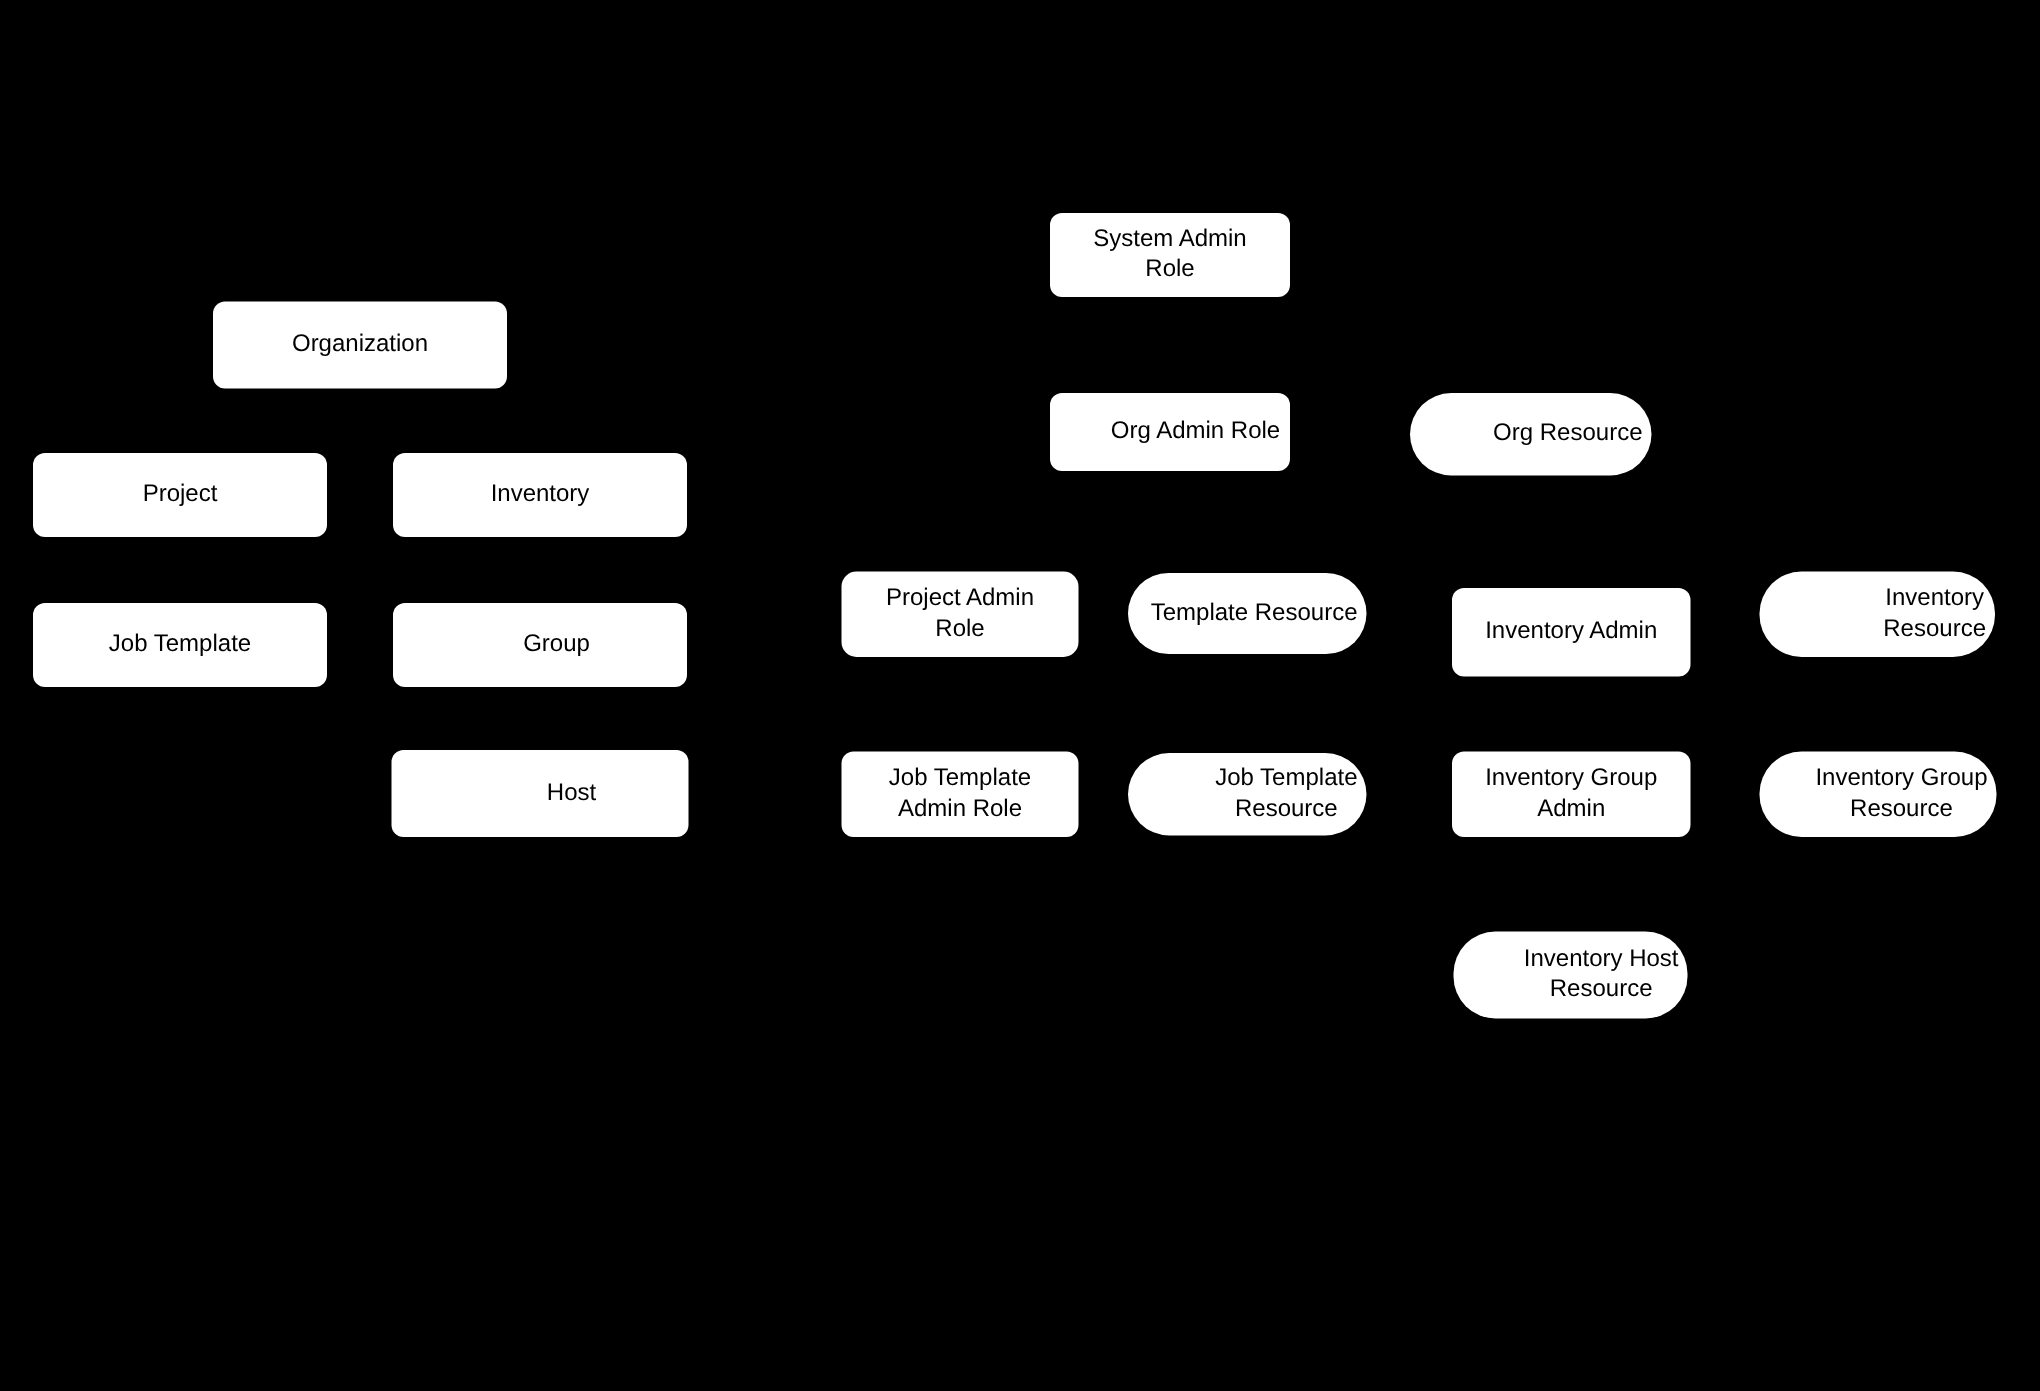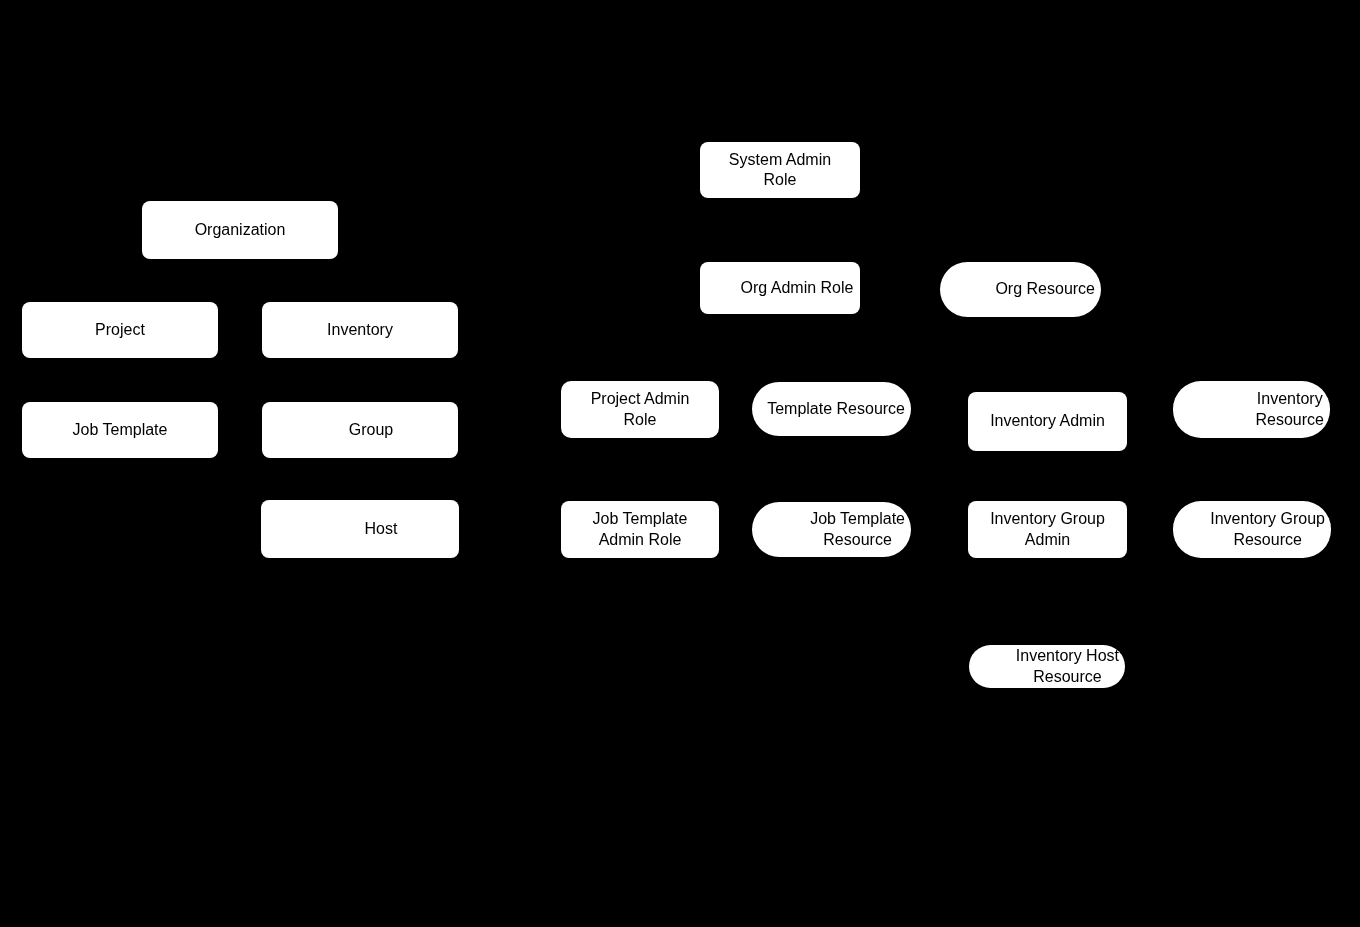--- a/index.html
+++ b/index.html
@@ -49,21 +49,21 @@
   #n-inventory-admin         { left: 968px; top: 381px; width: 159px; height: 59px; margin-top: 11px; }
   #n-job-template-admin-role { left: 561px; top: 501px; width: 158px; height: 57px; }
   #n-inventory-group-admin   { left: 968px; top: 501px; width: 159px; height: 57px; }
 
   
   #n-org-resource            { left: 940px;  top: 262px; width: 161px; height: 55px; }
   #n-project-resource        { left: 752px;  top: 382px; width: 159px; height: 54px; }
   #n-inventory-resource      { left: 1173px; top: 381px; width: 157px; height: 57px; }
   #n-job-template-resource   { left: 752px;  top: 502px; width: 159px; height: 55px; }
   #n-inventory-group-resource{ left: 1173px; top: 501px; width: 158px; height: 57px; }
-  #n-inventory-host-resource { left: 969px;  top: 621px; width: 156px; height: 43px; margin-top: 24px; }
+  #n-inventory-host-resource { left: 969px;  top: 621px; width: 156px; height: 58px; }
 </style>
 </head>
 <body>
 
 <div id="canvas">
 
   <div class="node rect" id="n-organization">
     <span>Organization</span>
   </div>
 

